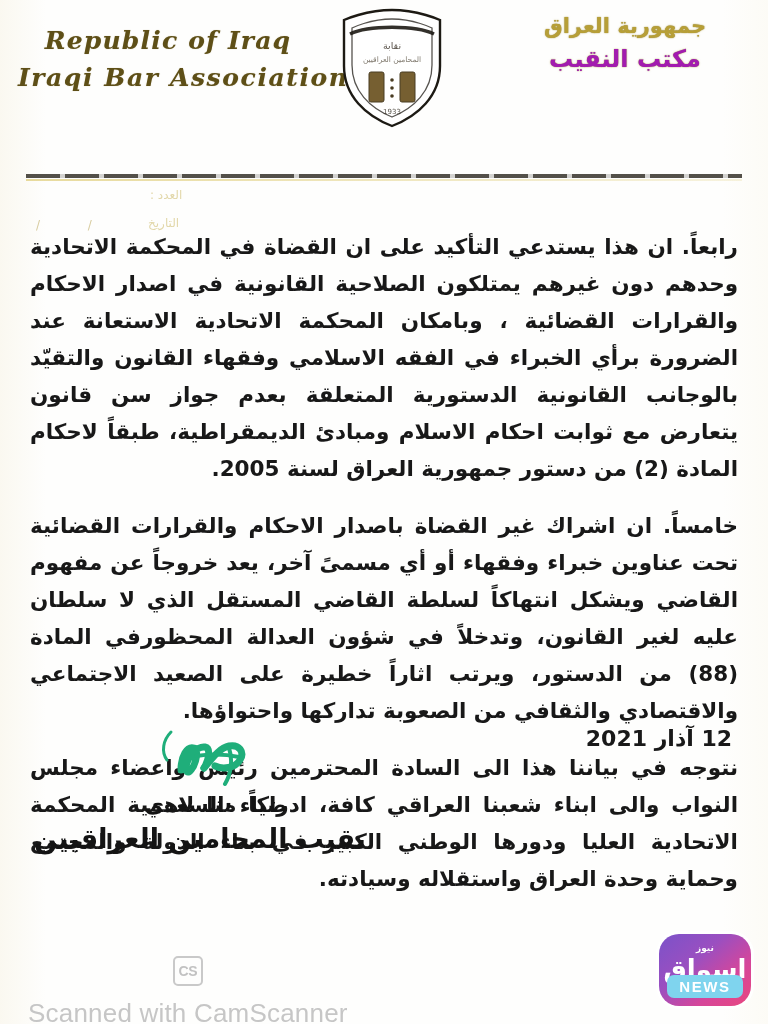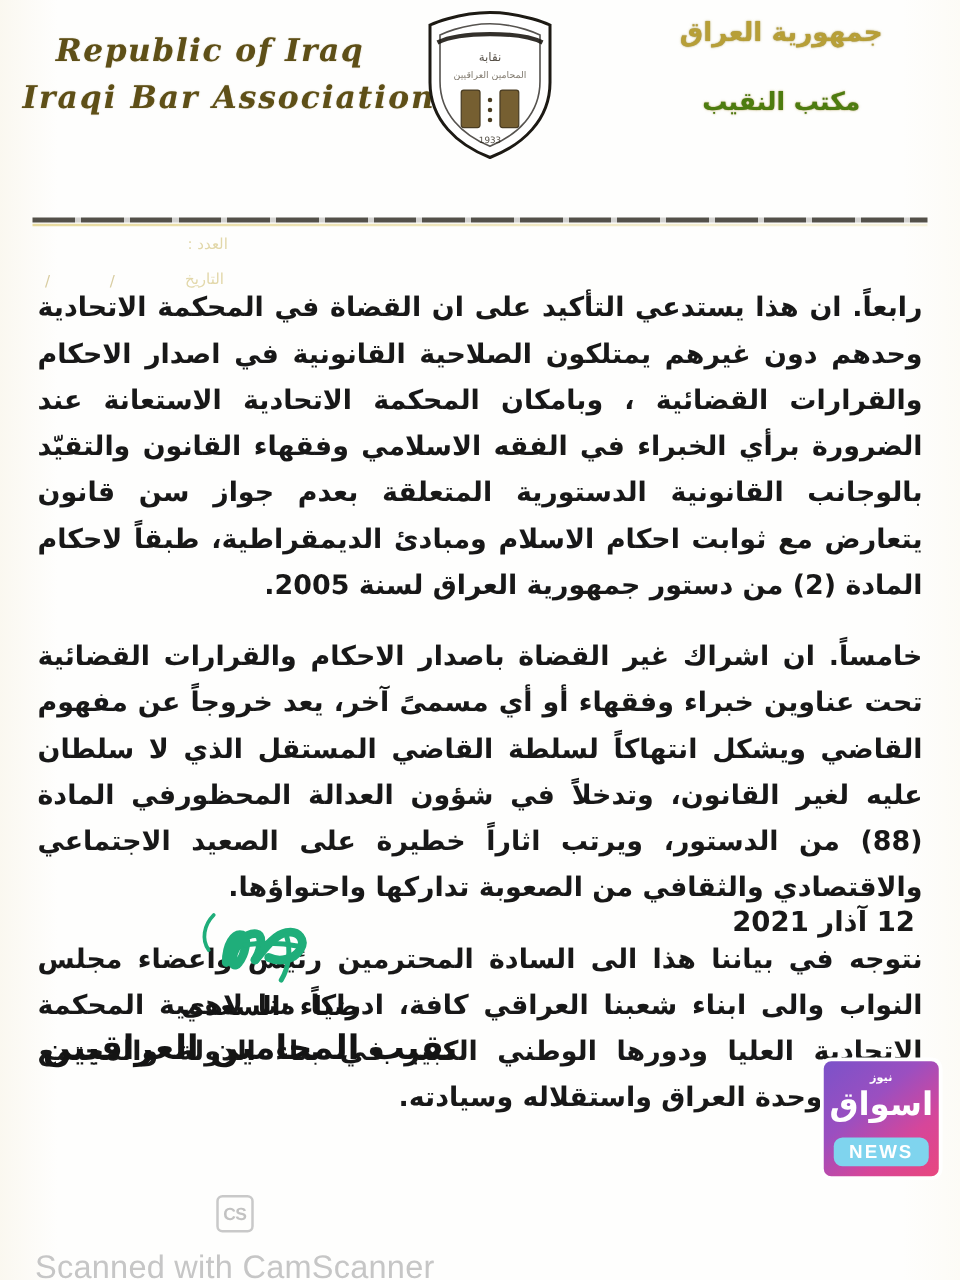--- a/index.html
+++ b/index.html
@@ -92,21 +92,21 @@
   }
   .lh-ar-line {
     font-family: "DejaVu Sans", sans-serif;
     font-weight: 700;
     color: #cdb53a;
     text-shadow: 0 0 1px rgba(90,75,20,.6), 0 0 2px rgba(200,180,70,.5);
     white-space: nowrap;
   }
   .lh-ar-line.a1 { font-size: 21px; line-height: 32px; color:#b79f37; }
   .lh-ar-line.a2 { font-size: 26px; line-height: 38px; color:#ddc64b; }
-  .lh-ar-line.a3 { font-size: 20px; line-height: 34px; color:#4d7c0f;margin-top:22px; }
+  .lh-ar-line.a3 { font-size: 24px; line-height: 34px; color:#a21caf; }
 
   
   .rule {
     position: absolute;
     left: 26px;
     top: 174px;
     width: 716px;
     height: 4px;
     background:
       repeating-linear-gradient(to right,
@@ -206,24 +206,24 @@
     color: #141414;
     line-height: 34px;
     margin-top: 2px;
     white-space: nowrap;
   }
 
   
   .news-logo {
     position: absolute;
     left: 659px;
-    top: 849px;
+    top: 934px;
     width: 92px;
-    height: 92px;
-    border-radius: 6px;
+    height: 72px;
+    border-radius: 20px;
     background: linear-gradient(140deg, #7b52c9 0%, #9b4fc0 38%, #d6469a 70%, #e8477f 100%);
     box-shadow: 0 0 0 3px #ffffff;
     overflow: hidden;
   }
   .news-logo .ar-small {
     position: absolute;
     top: 9px; left: 0; right: 0;
     text-align: center;
     font-size: 9px;
     font-weight: 700;

